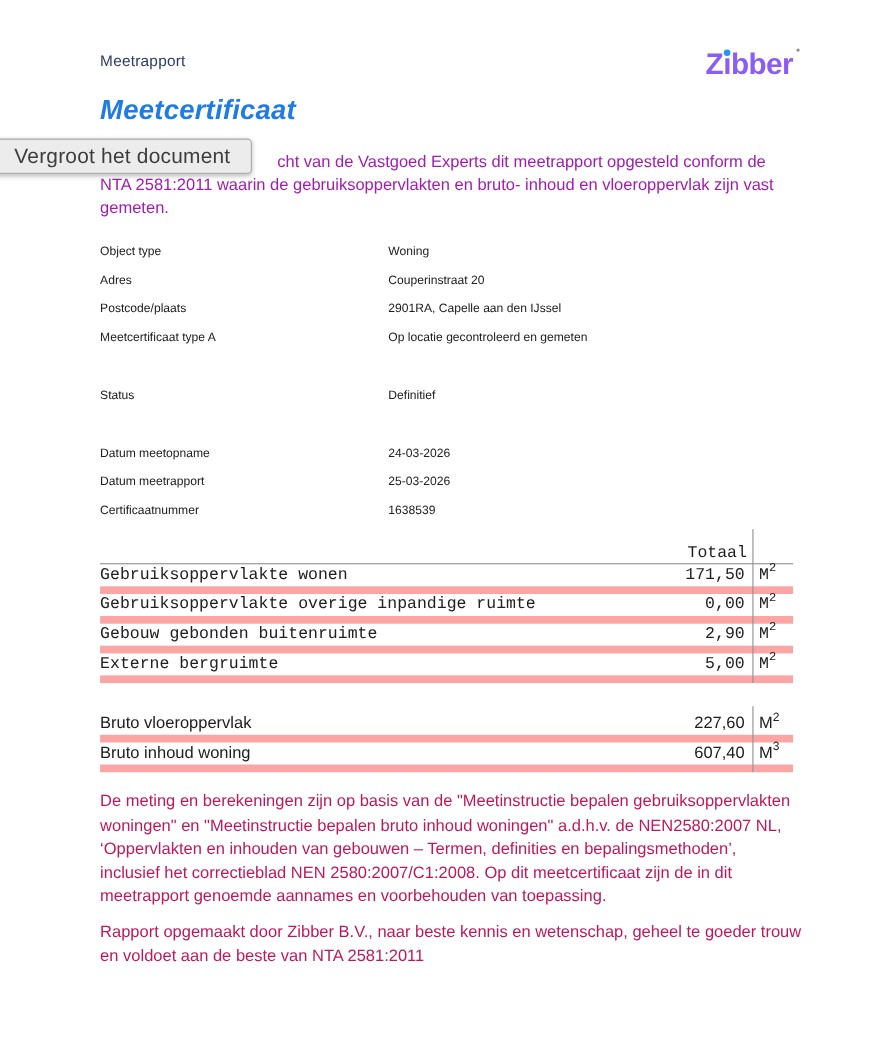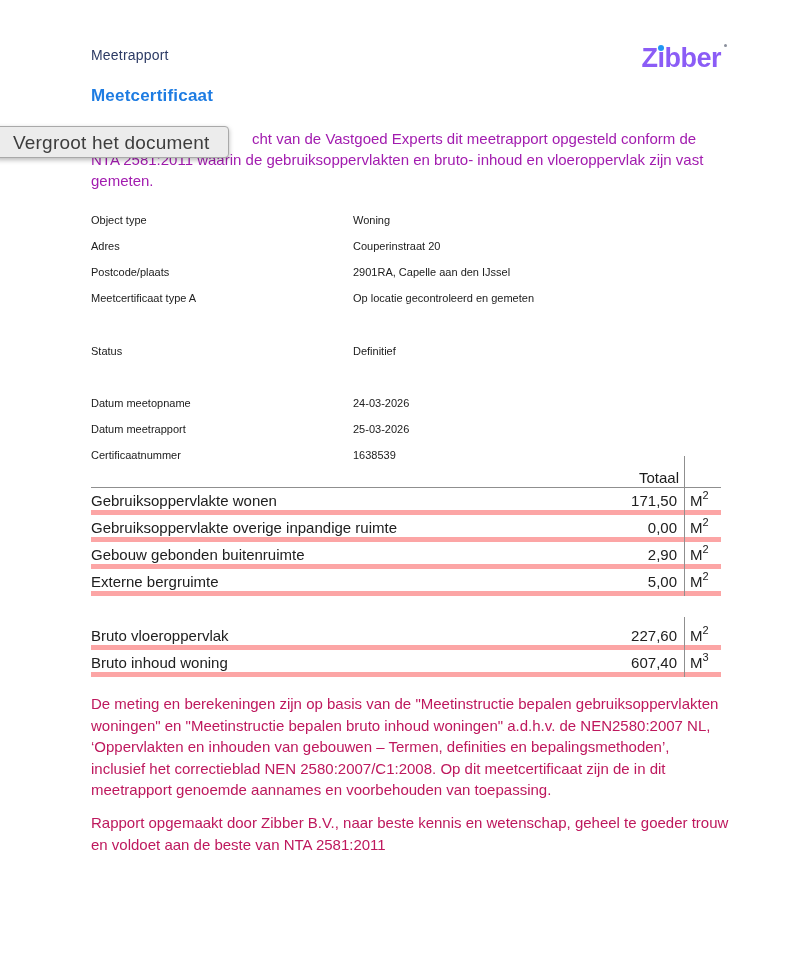--- a/index.html
+++ b/index.html
@@ -9,46 +9,46 @@
 
   
   .hdr { padding-top:44px; display:flex; justify-content:space-between; align-items:flex-start; height:74px; }
   .doc-type { font-size:14px; color:#2c3a64; padding-top:3px; letter-spacing:.2px; }
   .brand { position:relative; font-size:27px; font-weight:bold; color:#8b5cf6; letter-spacing:-.5px; line-height:28px; }
   .brand .bi { position:relative; }
   .brand .bdot { position:absolute; left:1px; top:2px; width:6px; height:6px; border-radius:50%; background:#2196f3; }
   .brand .btm { position:absolute; right:-6px; top:0px; width:3px; height:3px; border-radius:50%; background:#8a8f9c; }
 
   
-  .title { margin-top:12px; font-size:17px; font-weight:bold; color:#1e7ce2; letter-spacing:.2px; }
+  .title { margin-top:12px; font-size:25px; font-weight:bold; color:#1e7ce2; letter-spacing:.2px;font-style:italic; }
 
   
   .intro { margin-top:22px; font-size:15px; line-height:21px; color:#a21caf; }
   .intro .line { white-space:nowrap; }
   .obscured-spacer { display:inline-block; width:161px; height:1px; }
 
   
   .kvs { margin-top:16px; }
   .kvrow { display:flex; height:26px; line-height:26px; font-size:11px;gap:28px; }
   .kl { width:234px; flex:none; }
   .kvv { flex:1; }
   .status-block { margin-top:27px; }
   .meta-block { margin-top:26px; }
 
   
   .mtable { position:relative; width:630px; font-size:15px; }
   .vline { position:absolute; left:593px; width:1px; background:#8f8f8f; top:-12px; bottom:0; }
   .t2 .vline { top:-6px; }
   .thead { height:20px; line-height:19px; text-align:right; padding-right:42px; border-bottom:1px solid #8f8f8f; color:#1d1d1d; }
-  .trow { display:flex; height:27px; line-height:26px; border-bottom:5px solid #fca5a5; }
+  .trow { display:flex; height:27px; line-height:26px; border-bottom:7px solid #fca5a5;align-items:center; }
   .tl { flex:1; }
   .tv { width:110px; flex:none; text-align:right; margin-right:8px; }
   .tu { width:36px; flex:none; padding-left:5px; }
   .tu sup { font-size:11px; position:relative; top:-1px; left:0px; line-height:0; }
-  .t1 { margin-top:0px; }
+  .t1 { margin-top:16px;font-family:Liberation Mono, monospace; }
   .t2 { margin-top:27px; }
 
   
   .notes { margin-top:16px; font-size:15px; line-height:21.5px; color:#be185d; }
   .notes .line { white-space:nowrap; }
   .p2 { margin-top:11px; line-height:22px; }
 
   
   .tooltip { position:absolute; left:-6px; top:126px; height:32px; z-index:10;
     background:#ececec; border:1px solid #a9a9a9; border-radius:4px;

